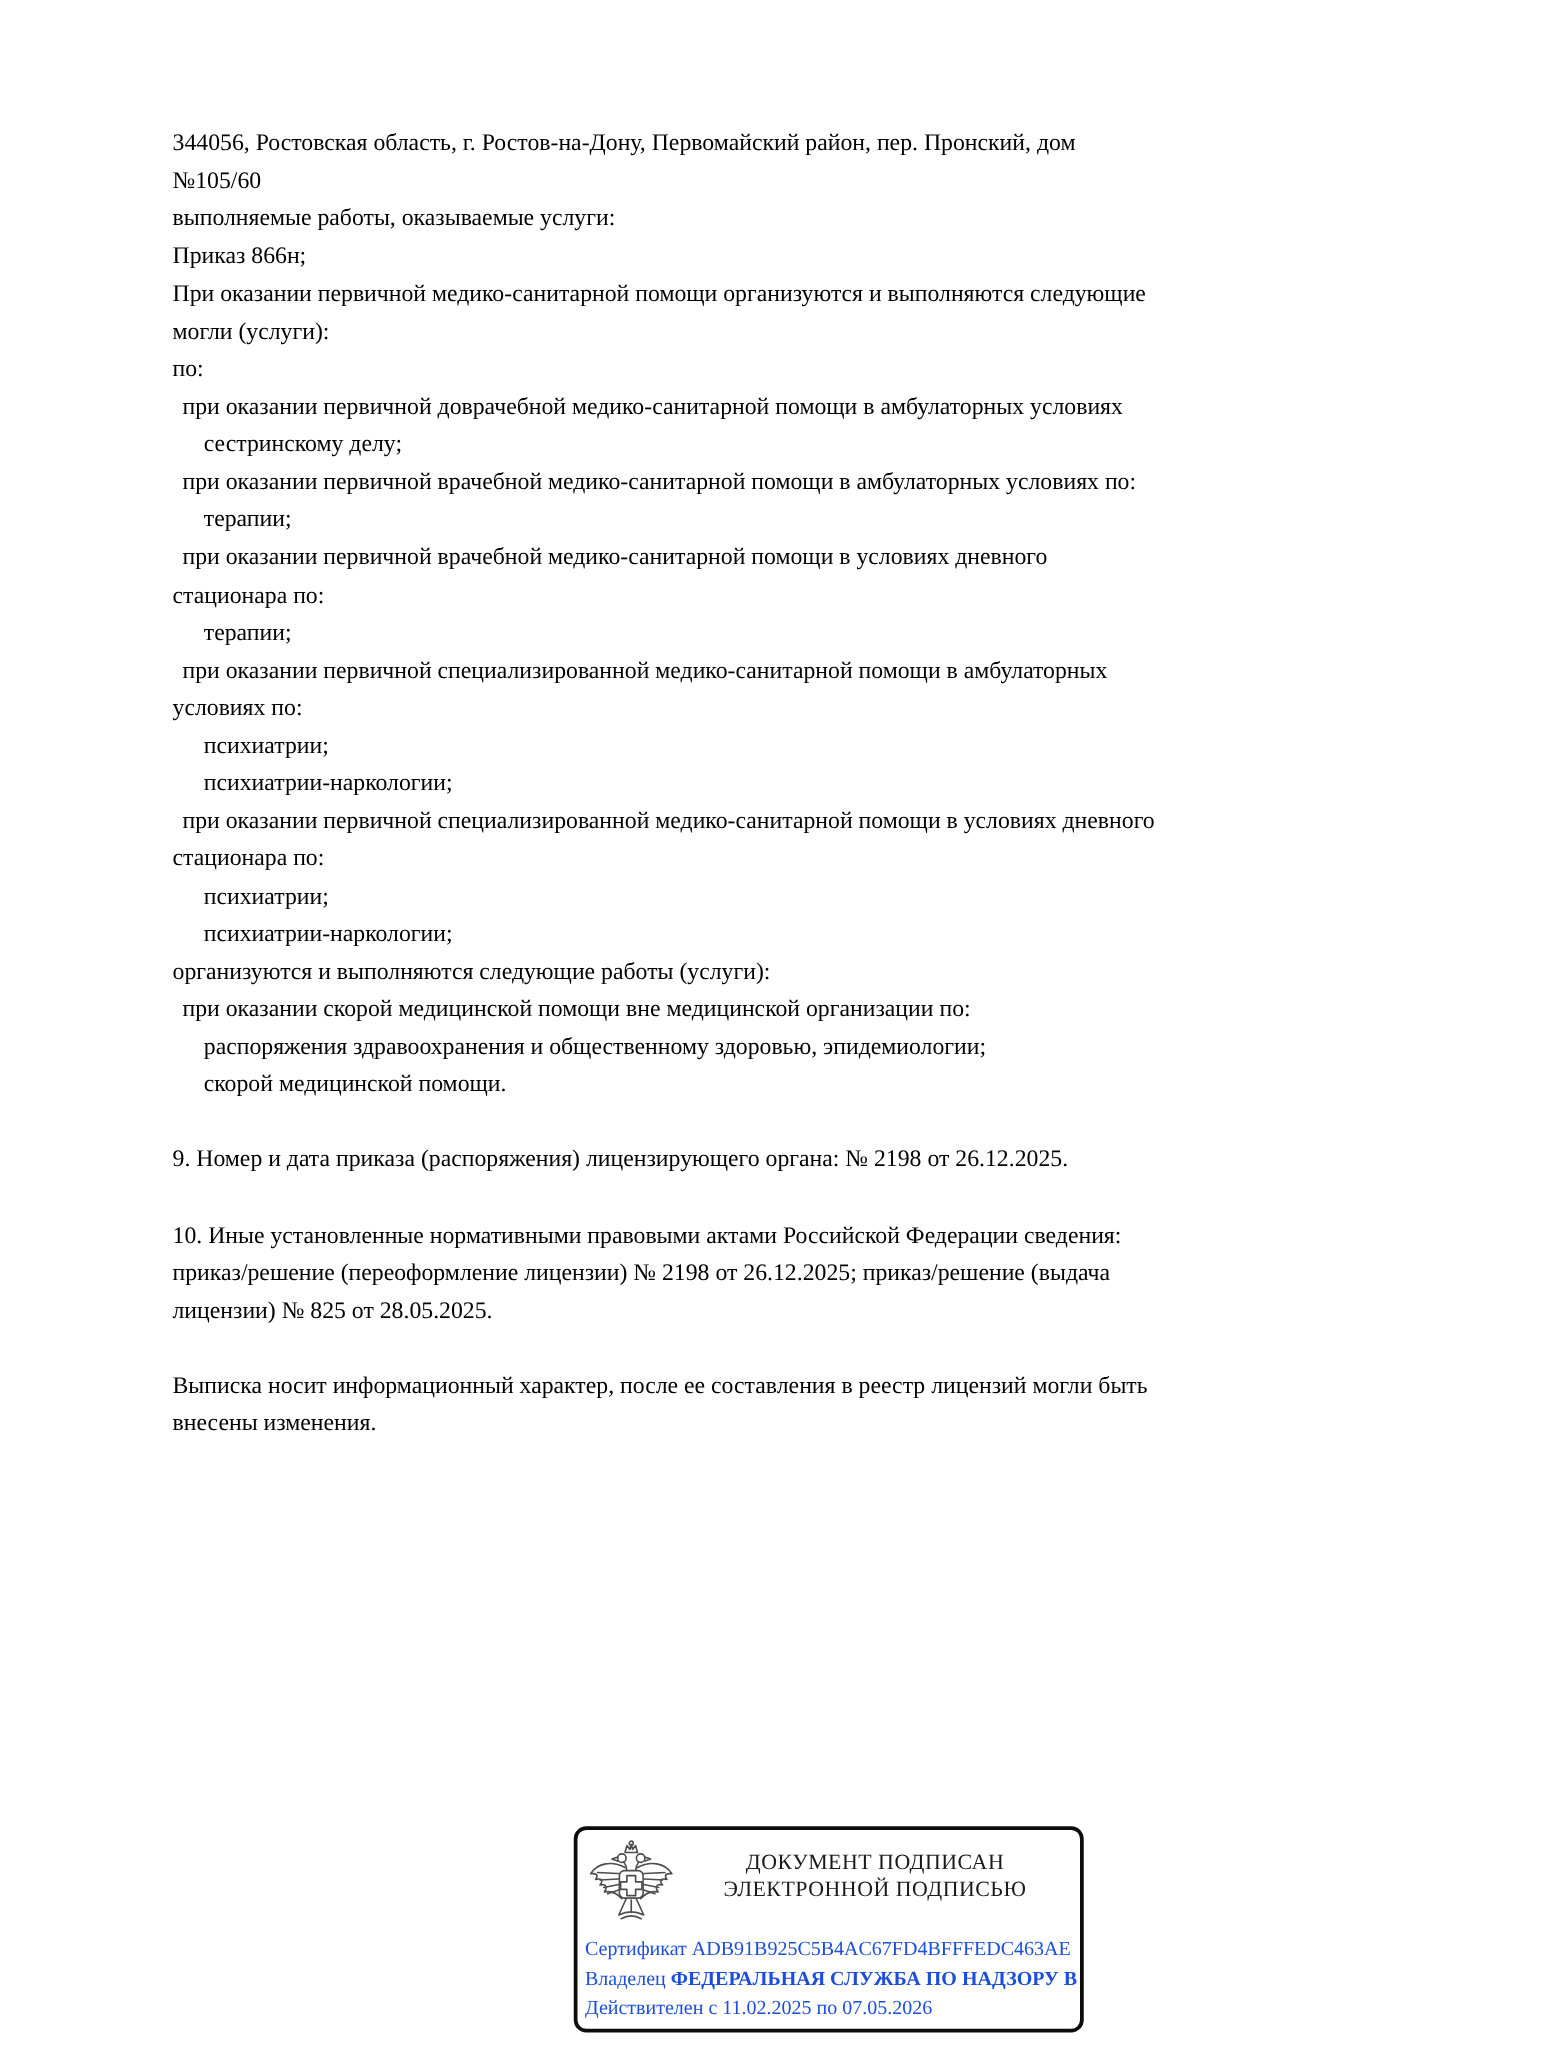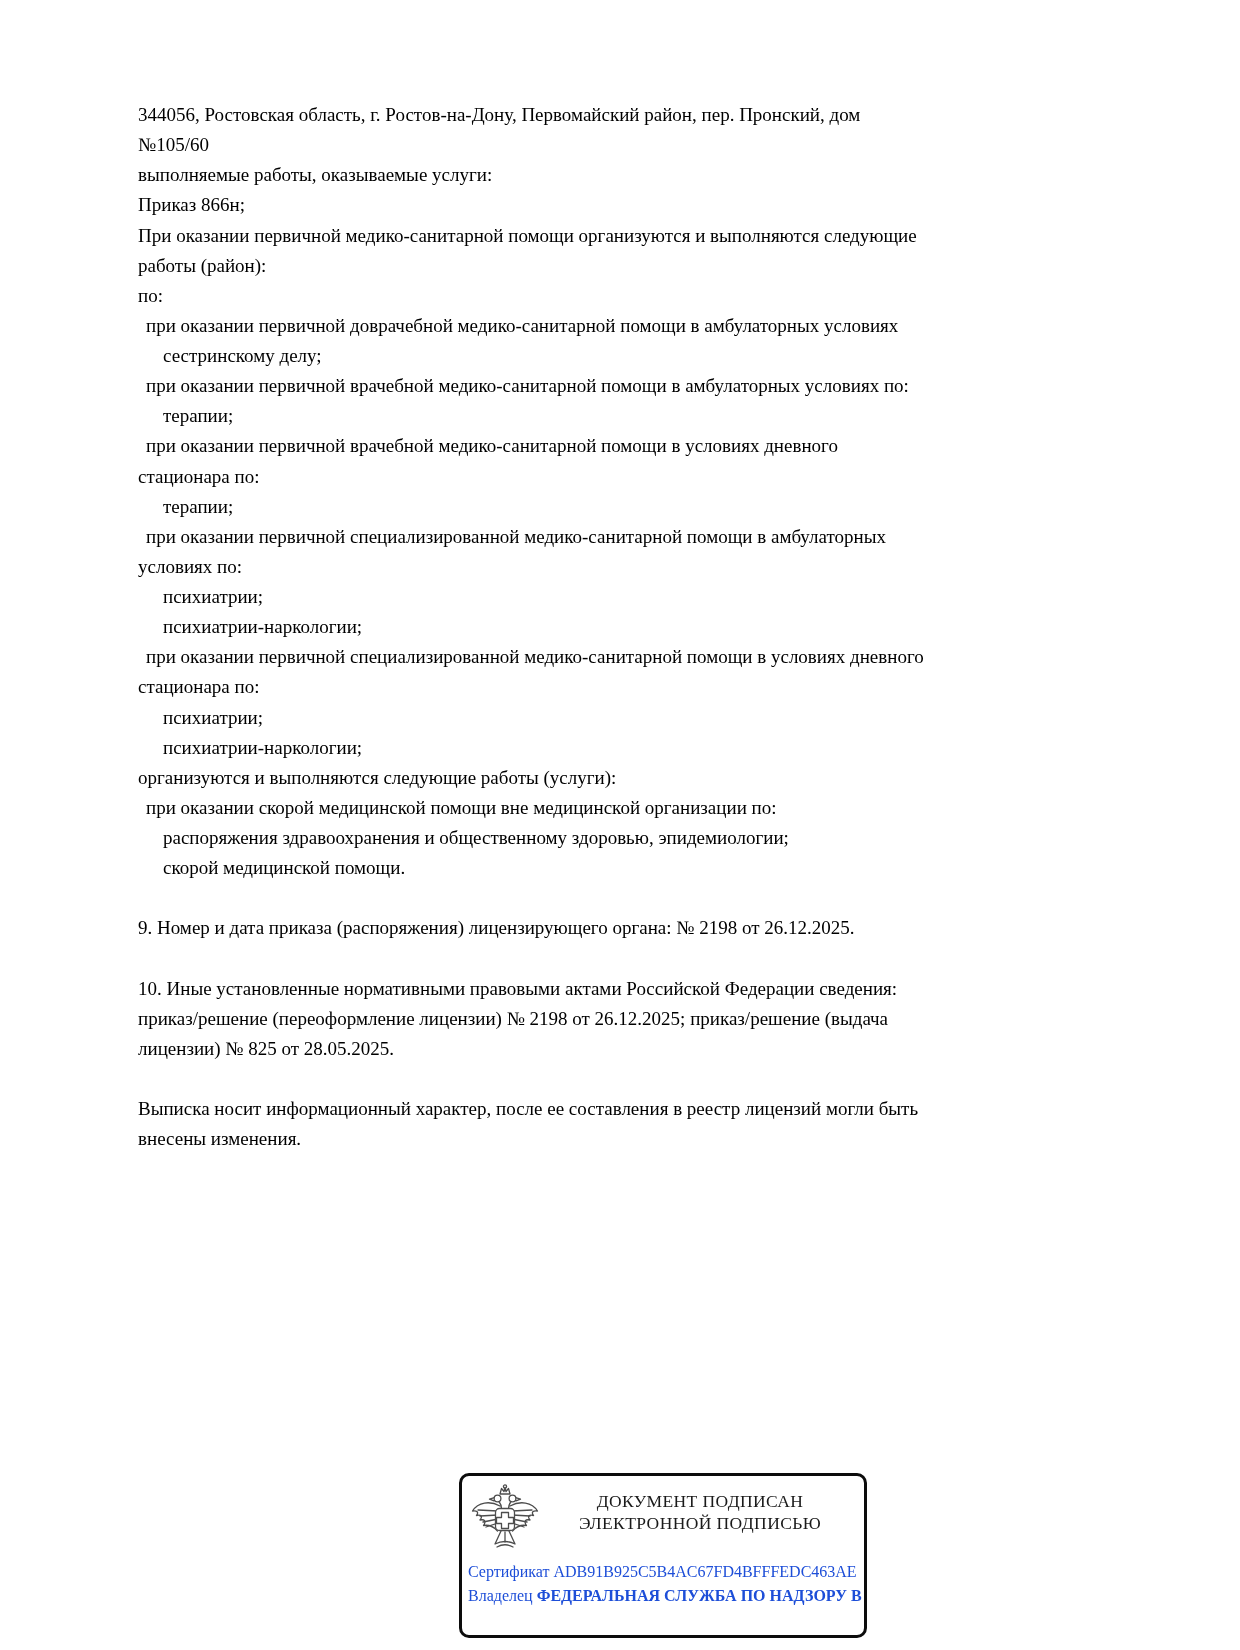--- a/index.html
+++ b/index.html
@@ -28,21 +28,20 @@
     position: absolute;
     left: 459px;
     top: 1461px;
     width: 408px;
     height: 165px;
     box-sizing: border-box;
     border: 3px solid #0c0c0c;
     border-radius: 10px;
     background: #ffffff;
     overflow: hidden;
-    margin-top: 12px;
   }
   .stamp-emblem {
     position: absolute;
     left: 6px;
     top: 8px;
     width: 74px;
     height: 68px;
   }
   .stamp-title {
     position: absolute;
@@ -71,21 +70,21 @@
 <body>
 
 <div class="page">
 
   <div class="doc-body">
       <div class="doc-line indent-0">344056, Ростовская область, г. Ростов-на-Дону, Первомайский район, пер. Пронский, дом</div>
       <div class="doc-line indent-0">№105/60</div>
       <div class="doc-line indent-0">выполняемые работы, оказываемые услуги:</div>
       <div class="doc-line indent-0">Приказ 866н;</div>
       <div class="doc-line indent-0">При оказании первичной медико-санитарной помощи организуются и выполняются следующие</div>
-      <div class="doc-line indent-0">работы (район):</div>
+      <div class="doc-line indent-0">могли (услуги):</div>
       <div class="doc-line indent-0">по:</div>
       <div class="doc-line indent-1">при оказании первичной доврачебной медико-санитарной помощи в амбулаторных условиях</div>
       <div class="doc-line indent-2">сестринскому делу;</div>
       <div class="doc-line indent-1">при оказании первичной врачебной медико-санитарной помощи в амбулаторных условиях по:</div>
       <div class="doc-line indent-2">терапии;</div>
       <div class="doc-line indent-1">при оказании первичной врачебной медико-санитарной помощи в условиях дневного</div>
       <div class="doc-line indent-0">стационара по:</div>
       <div class="doc-line indent-2">терапии;</div>
       <div class="doc-line indent-1">при оказании первичной специализированной медико-санитарной помощи в амбулаторных</div>
       <div class="doc-line indent-0">условиях по:</div>
@@ -142,16 +141,17 @@
     </span>
 
     <div class="stamp-title">
       <div>ДОКУМЕНТ ПОДПИСАН</div>
       <div>ЭЛЕКТРОННОЙ ПОДПИСЬЮ</div>
     </div>
 
     <div class="stamp-details">
       <div><span>Сертификат</span> <span>ADB91B925C5B4AC67FD4BFFFEDC463AE</span></div>
       <div><span>Владелец</span> <span class="owner-value">ФЕДЕРАЛЬНАЯ СЛУЖБА ПО НАДЗОРУ В СФ</span></div>
+      <div>Действителен с 11.02.2025 по 07.05.2026</div>
     </div>
   </div>
 
 </div>
 
 </body></html>

